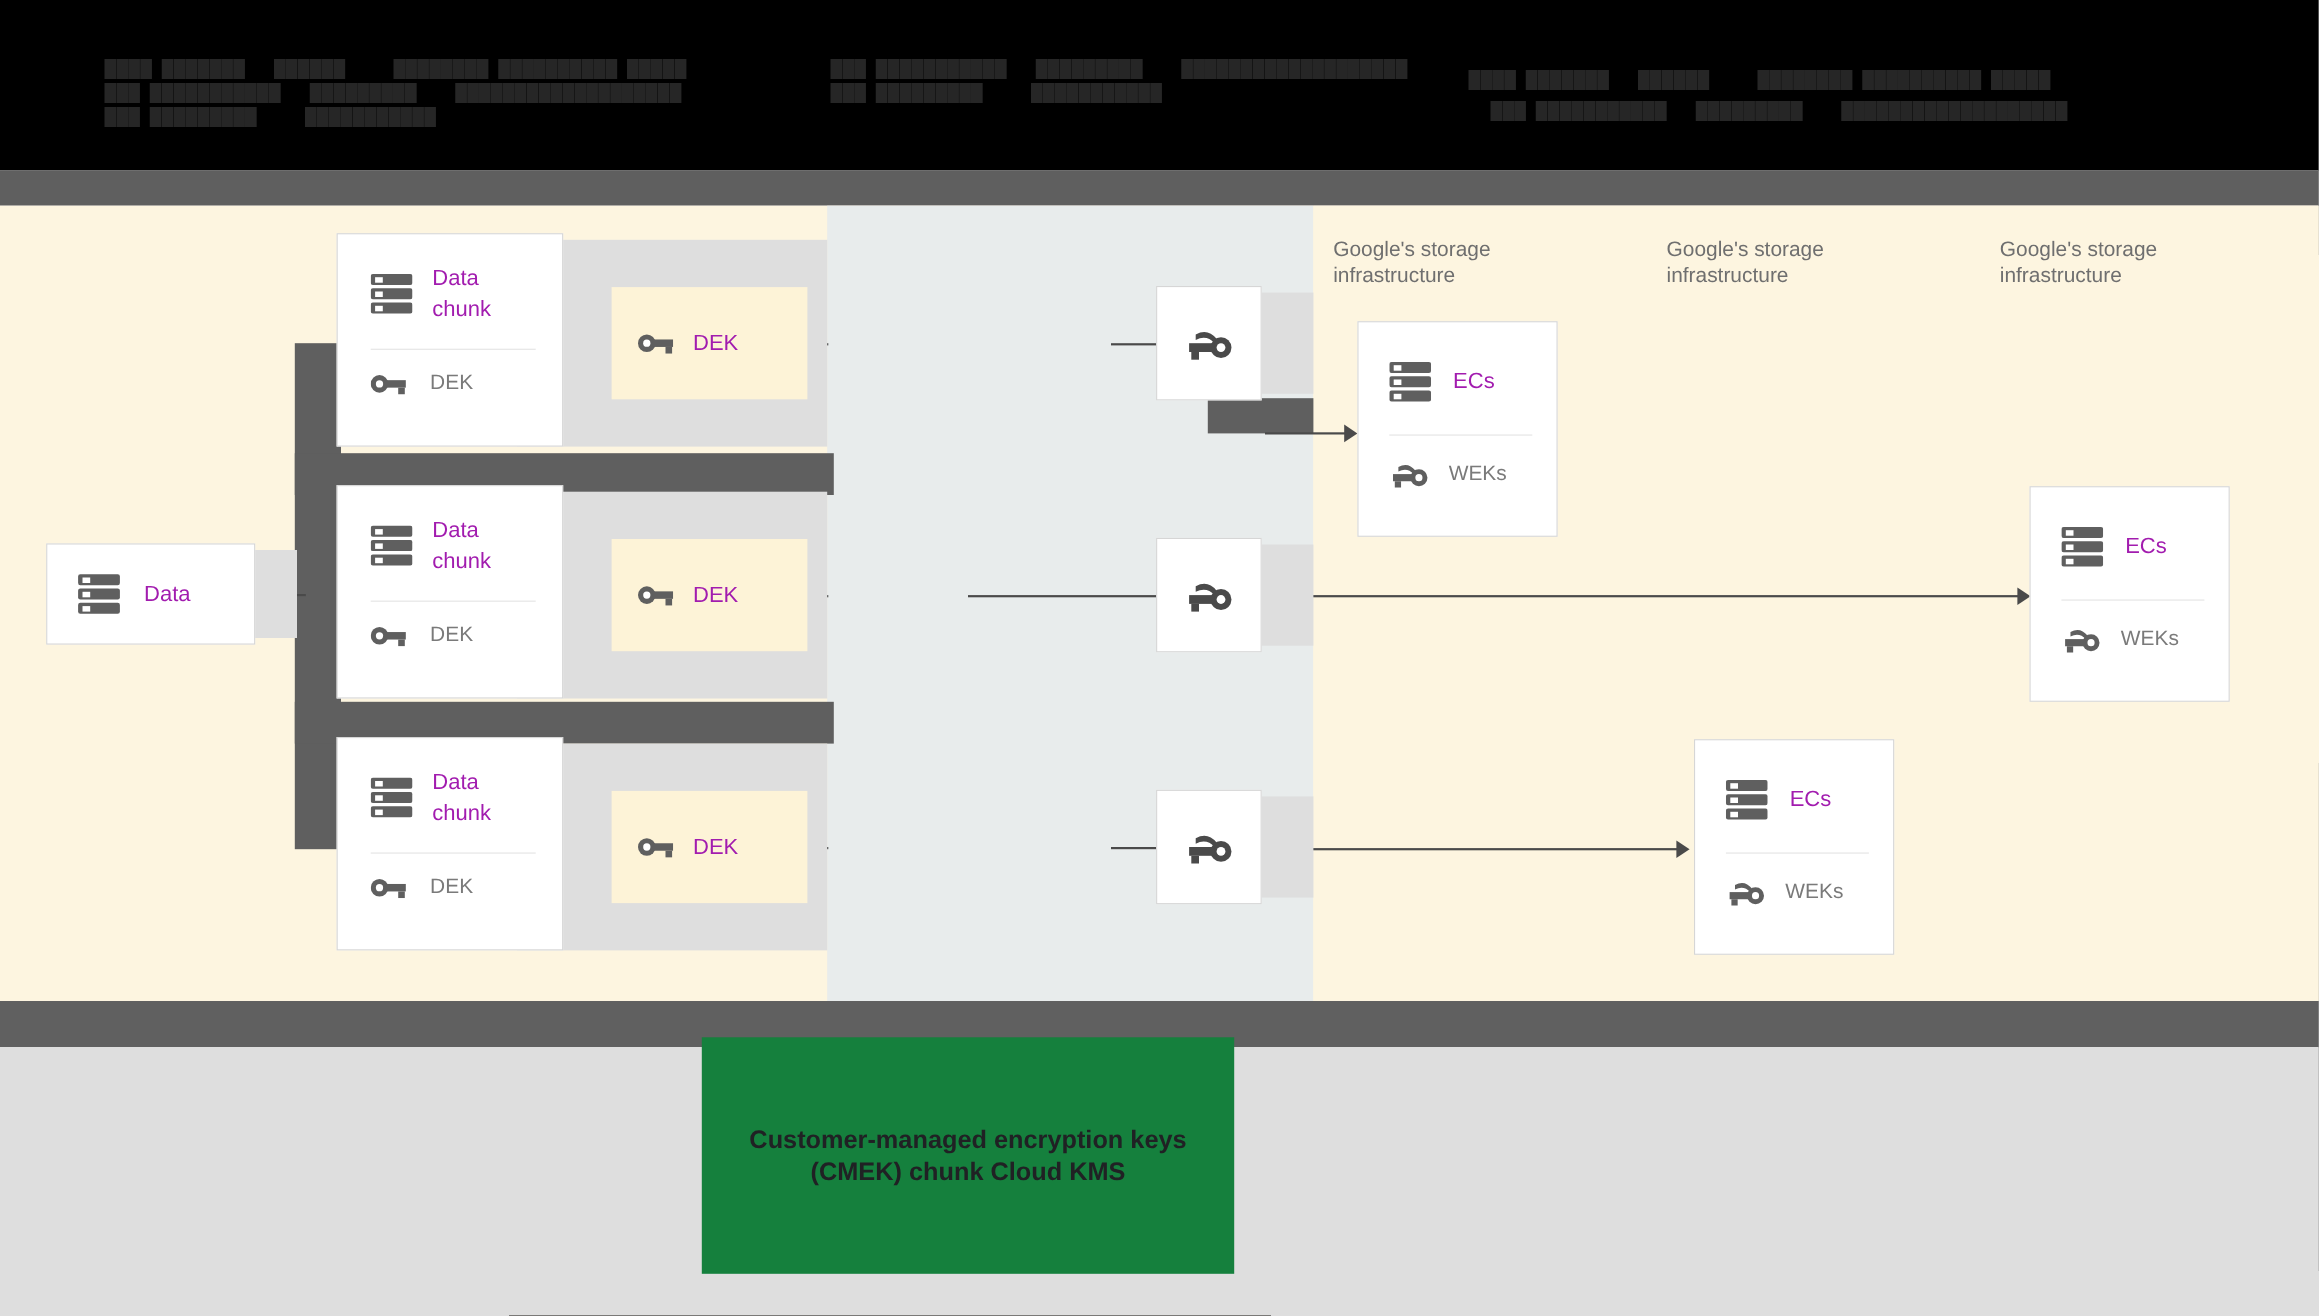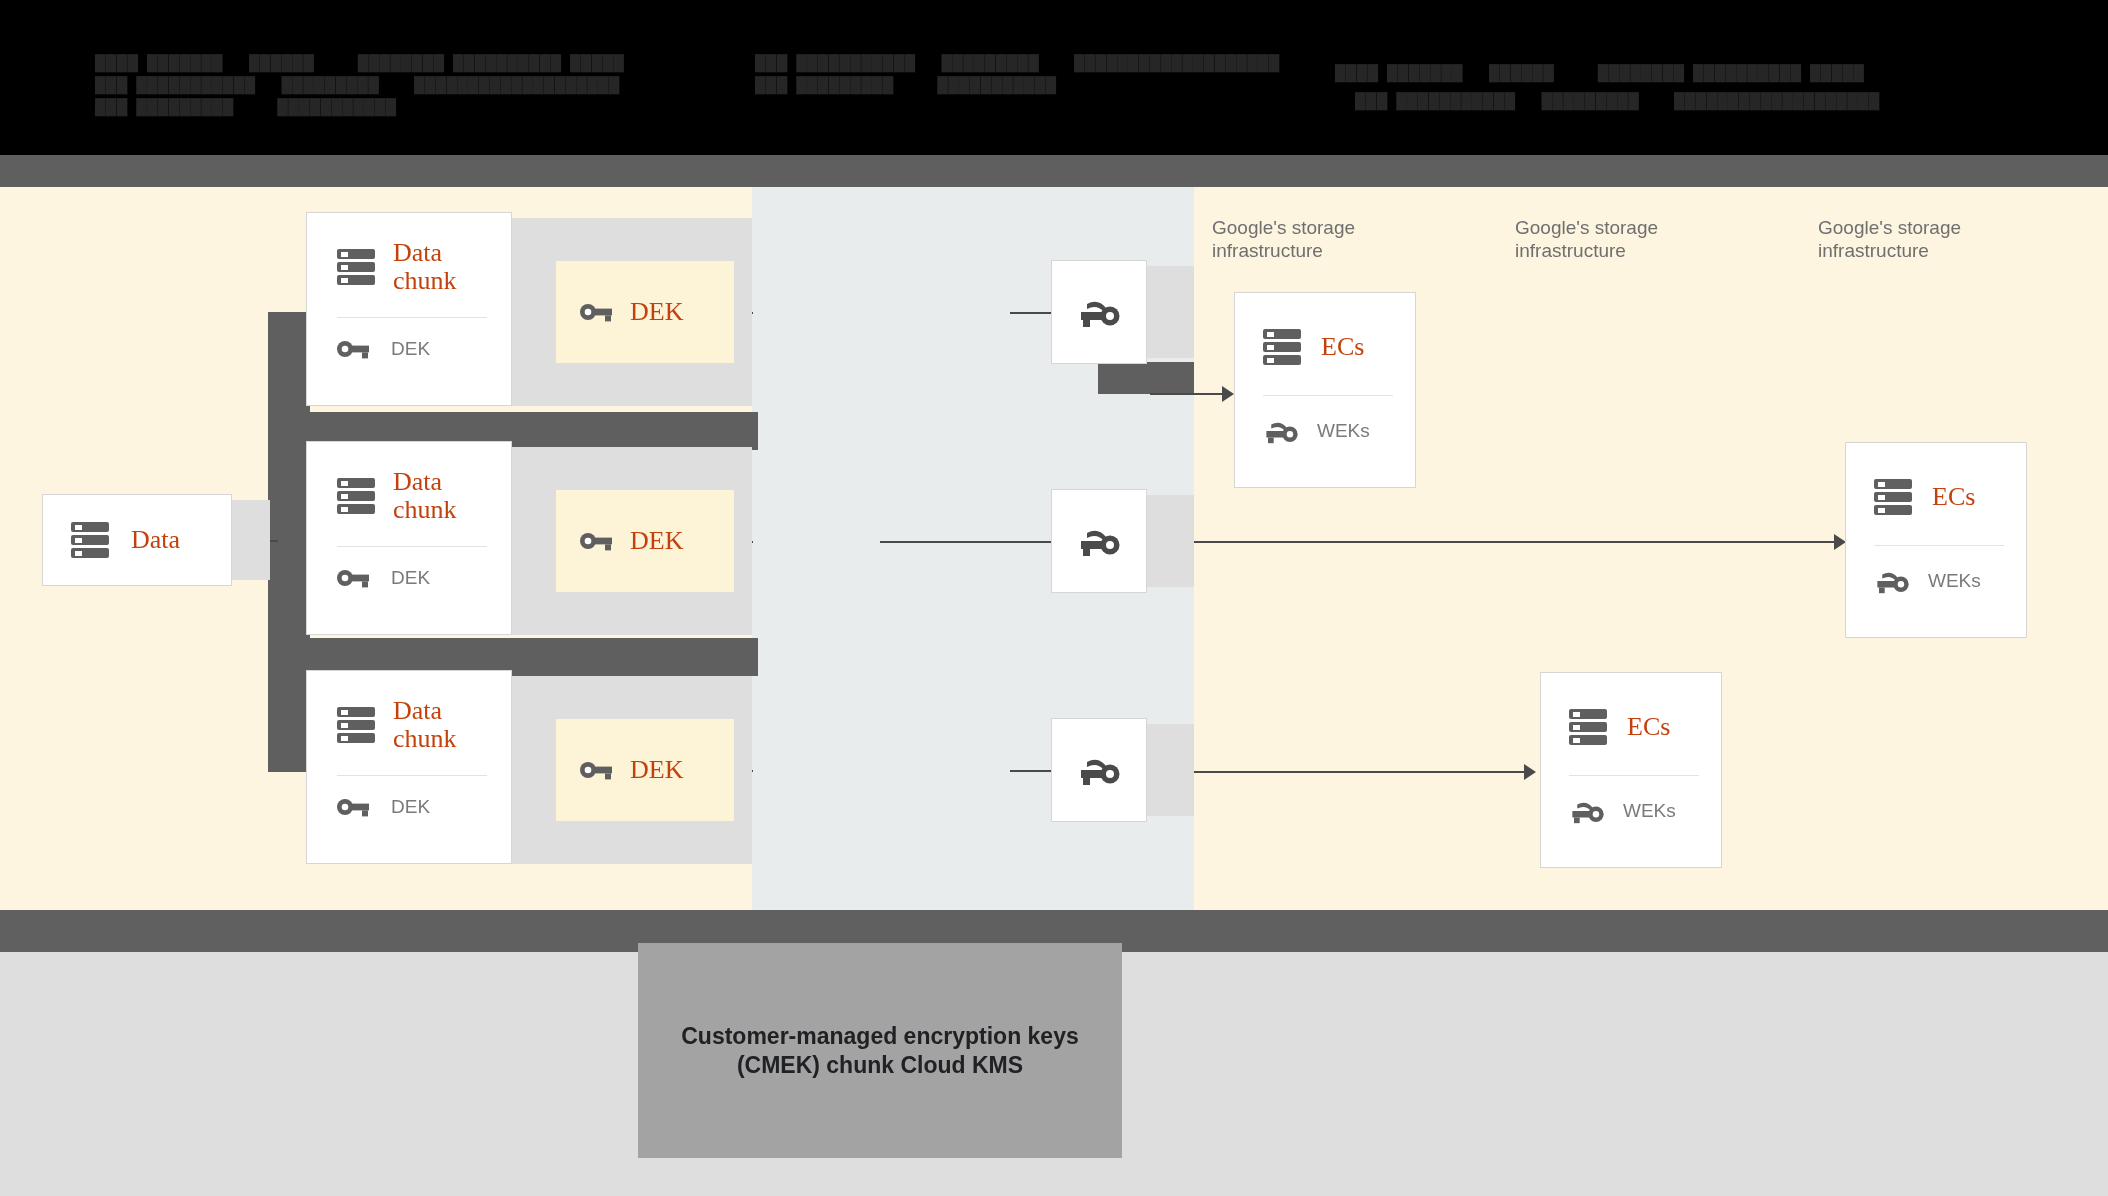--- a/index.html
+++ b/index.html
@@ -26,36 +26,36 @@
   
   .shadowbox{position:absolute;background:#dedede;}
 
   
   .card{position:absolute;background:#ffffff;border:1px solid #d6d6d6;box-sizing:border-box;}
   .card-row{display:flex;align-items:center;}
 
   .divider{height:1px;background:#e3e3e3;}
 
   
-  .lbl-dark{color:#c2410c;font-size:26px;font-family:Liberation Serif, serif;}
+  .lbl-dark{color:#a21caf;font-size:20px;}
   .lbl-gray{color:#7a7a7a;font-size:19px;}
   .zone-label{position:absolute;color:#6f6f6f;font-size:19px;line-height:23px;white-space:pre-line;}
 
   
   .hline{position:absolute;background:#4a4a4a;height:2px;}
   .arrowhead{position:absolute;width:0;height:0;border-top:8px solid transparent;
              border-bottom:8px solid transparent;border-left:12px solid #4a4a4a;}
 
   
   .chip-dek{position:absolute;background:#fdf3d7;display:flex;align-items:center;}
   .chip-kek{position:absolute;background:#e4f3ec;border:1px solid #d4e8de;box-sizing:border-box;
             display:flex;align-items:center;}
 
   
-  #caption{position:absolute;left:638px;top:943px;width:484px;height:215px;background:#a3a3a3;
+  #caption{position:absolute;left:638px;top:943px;width:484px;height:215px;background:#15803d;
            display:flex;flex-direction:row;align-items:center;justify-content:center;}
   #caption .t1{font-weight:bold;font-size:23px;color:#202124;text-align:center;line-height:29px;}
   #caption .t2{font-size:23px;color:#202124;text-align:center;line-height:29px;margin-top:26px;}
   #caption .t2 b{font-weight:bold;}
 
   
   .ico{display:inline-block;flex:0 0 auto;}
   .ico svg{display:block;}
 </style>
 </head>

